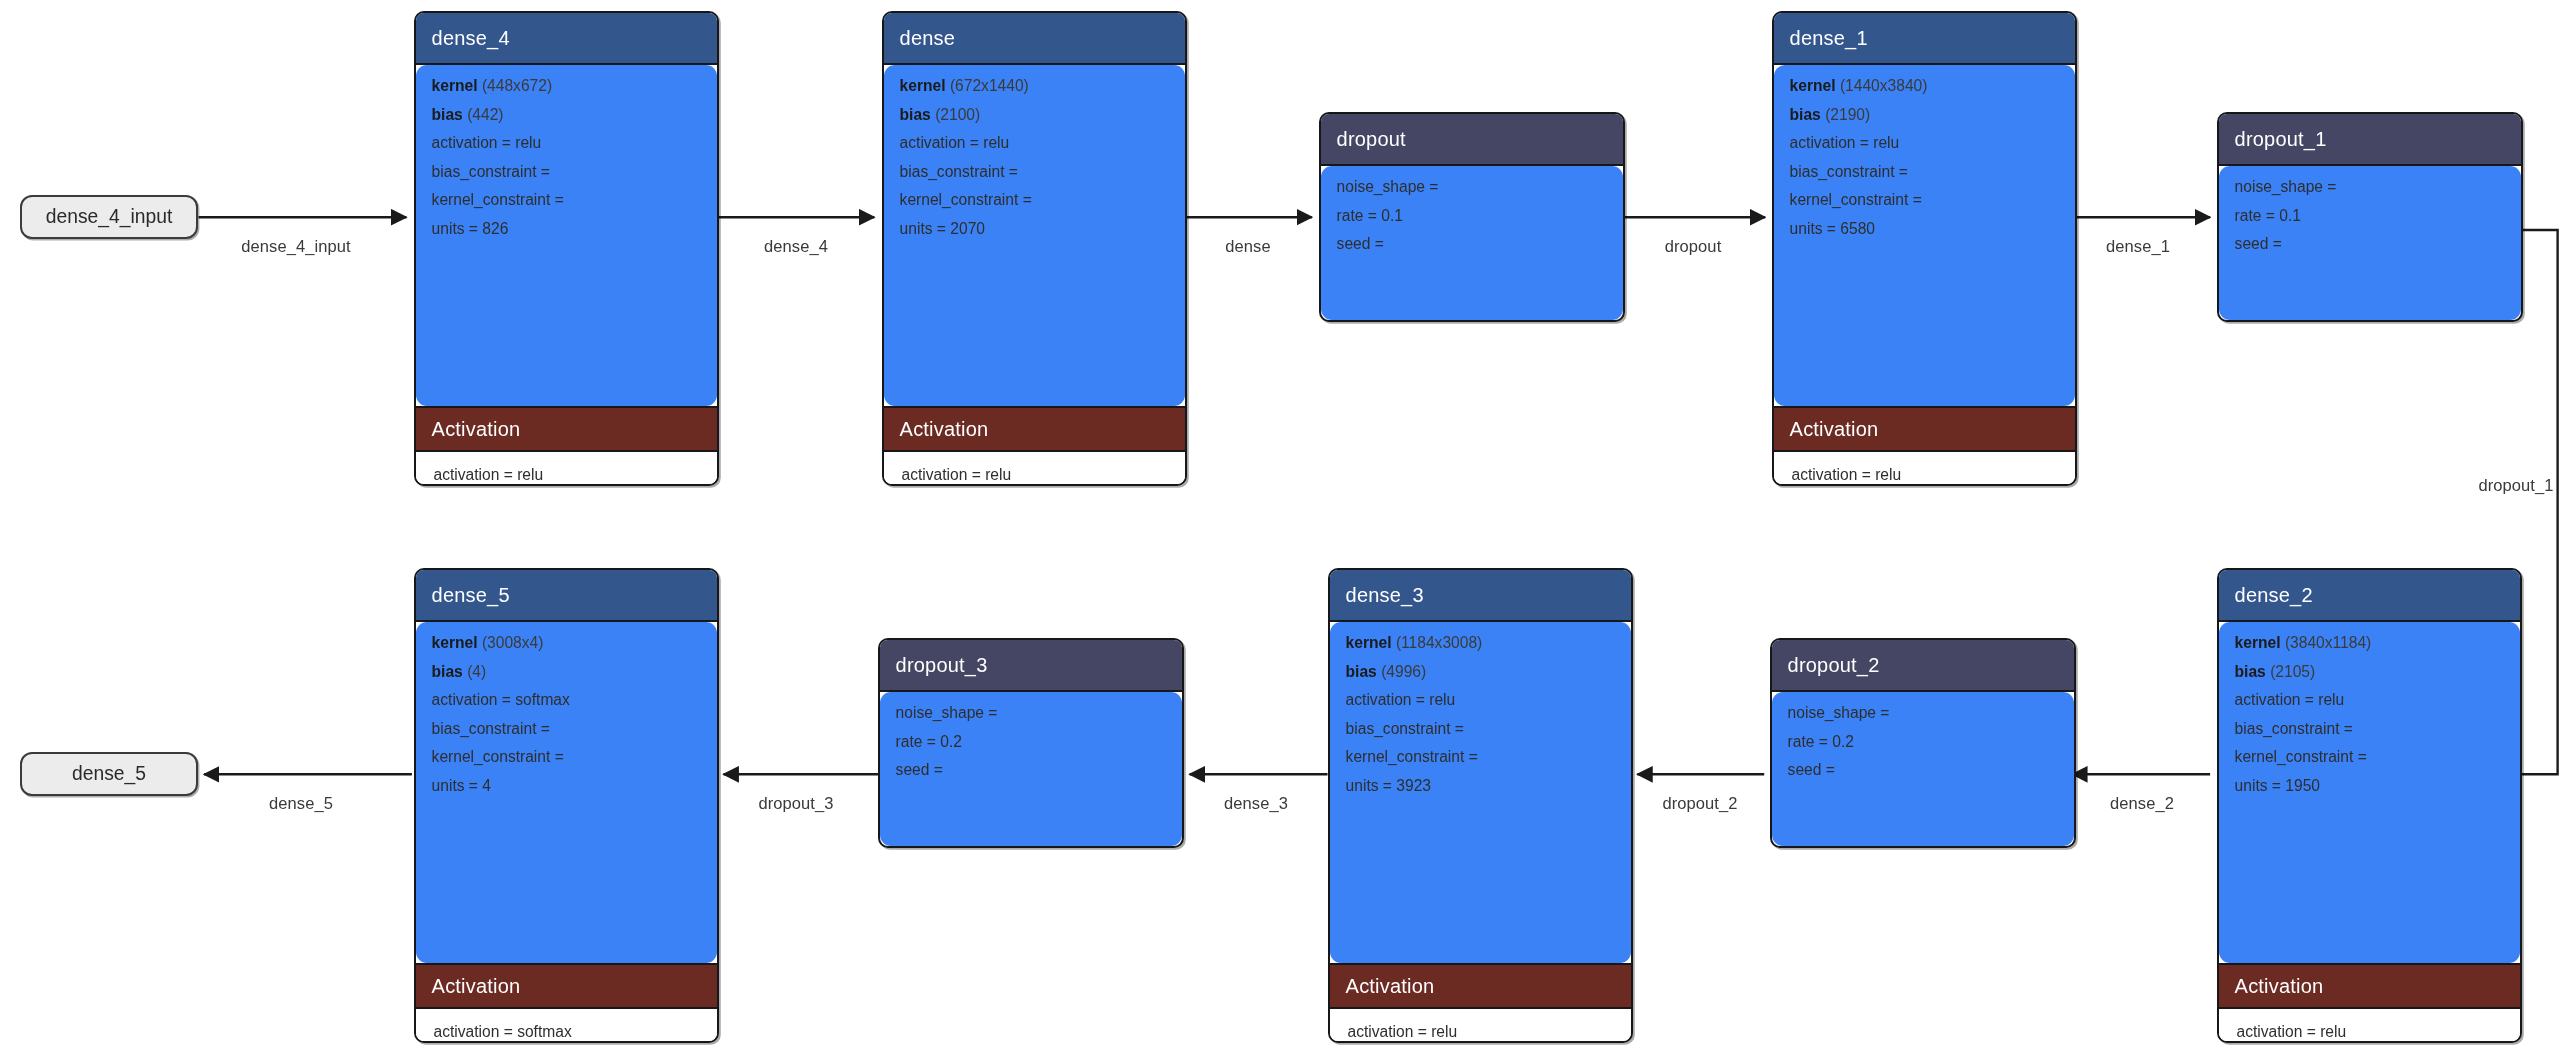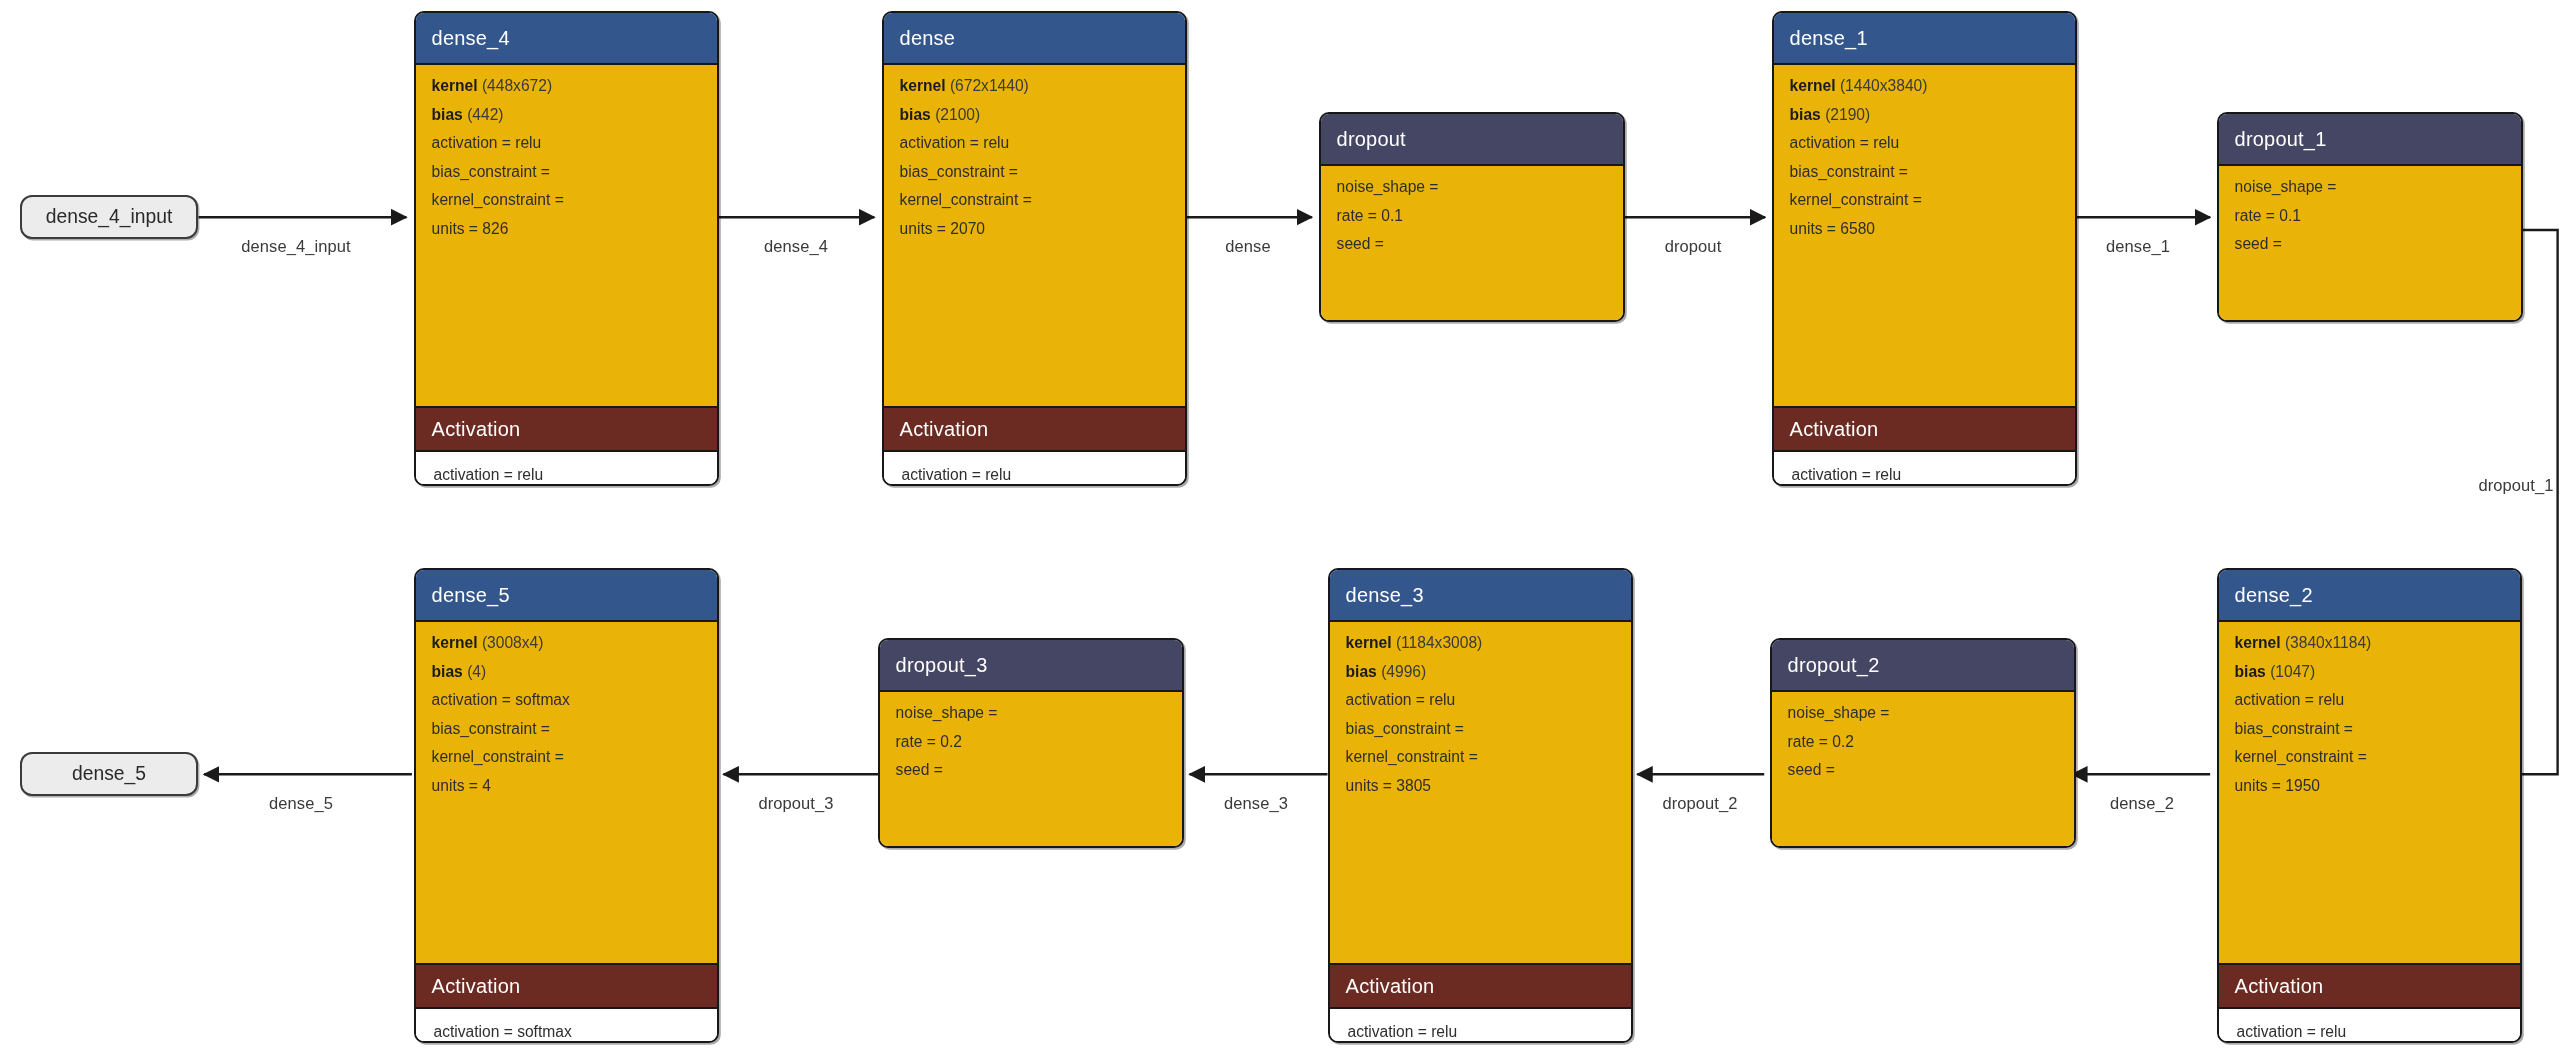--- a/index.html
+++ b/index.html
@@ -83,21 +83,22 @@
     letter-spacing: 0.2px;
   }
   .header-dense  { background: #33568c; }
   .header-drop   { background: #454564; }
   .header-act    { background: #6c2b22; }
 
   .layer-body {
     box-sizing: border-box;
     padding: 13px 0 9.2px 15.6px;
     flex: 1 1 auto;
-    background: #eab308;
+    background: #3b82f6;
+    border-radius: 11px;
   }
   .prop {
     font-size: 15.6px;
     color: #2e2e2e;
     line-height: 1.0;
     margin-bottom: 13px;
     white-space: nowrap;
   }
   .prop:last-child { margin-bottom: 0; }
   .prop b {
@@ -264,42 +265,42 @@
   </div>
 
   <div class="layer" style="left:1328px; top:568px; width:305px; height:475px;">
     <div class="layer-header header-dense" style="height:52px;">dense_3</div>
     <div class="layer-body">
       <div class="prop"><b>kernel</b> <span class="val">(1184x3008)</span></div>
       <div class="prop"><b>bias</b> <span class="val">(4996)</span></div>
       <div class="prop">activation = relu</div>
       <div class="prop">bias_constraint =</div>
       <div class="prop">kernel_constraint =</div>
-      <div class="prop">units = 3805</div>
+      <div class="prop">units = 3923</div>
     </div>
     <div class="act-section">
       <div class="layer-header header-act" style="height:44px;">Activation</div>
       <div class="act-body">activation = relu</div>
     </div>
   </div>
 
   <div class="layer" style="left:1770px; top:638px; width:306px; height:210px;">
     <div class="layer-header header-drop" style="height:52px;">dropout_2</div>
     <div class="layer-body">
       <div class="prop">noise_shape =</div>
       <div class="prop">rate = 0.2</div>
       <div class="prop">seed =</div>
     </div>
   </div>
 
   <div class="layer" style="left:2217px; top:568px; width:305px; height:475px;">
     <div class="layer-header header-dense" style="height:52px;">dense_2</div>
     <div class="layer-body">
       <div class="prop"><b>kernel</b> <span class="val">(3840x1184)</span></div>
-      <div class="prop"><b>bias</b> <span class="val">(1047)</span></div>
+      <div class="prop"><b>bias</b> <span class="val">(2105)</span></div>
       <div class="prop">activation = relu</div>
       <div class="prop">bias_constraint =</div>
       <div class="prop">kernel_constraint =</div>
       <div class="prop">units = 1950</div>
     </div>
     <div class="act-section">
       <div class="layer-header header-act" style="height:44px;">Activation</div>
       <div class="act-body">activation = relu</div>
     </div>
   </div>

